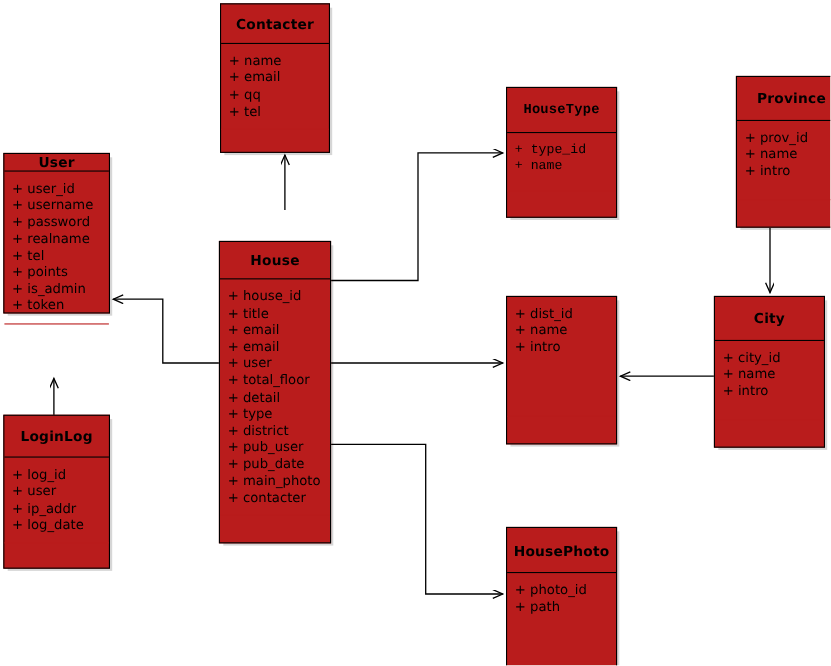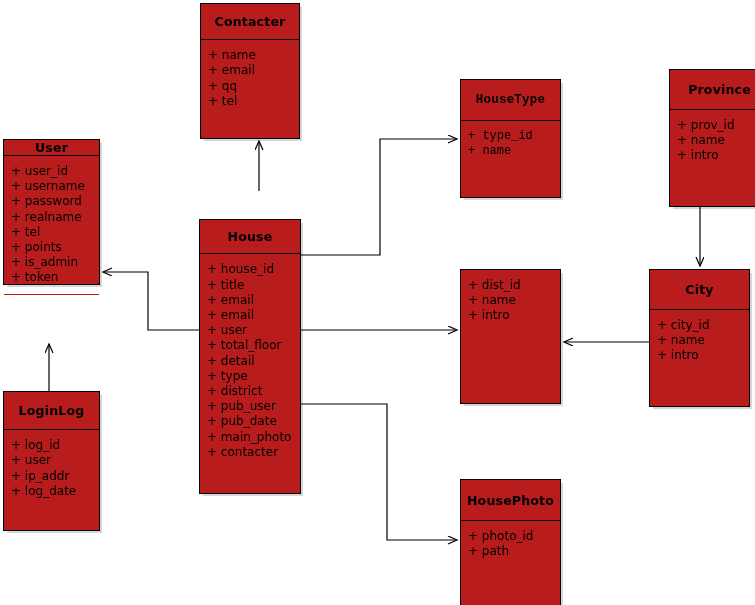--- a/index.html
+++ b/index.html
@@ -114,21 +114,21 @@
         <div class="uml-attr">+ username</div>
         <div class="uml-attr">+ password</div>
         <div class="uml-attr">+ realname</div>
         <div class="uml-attr">+ tel</div>
         <div class="uml-attr">+ points</div>
         <div class="uml-attr">+ is_admin</div>
         <div class="uml-attr">+ token</div>
       </div>
       <div class="uml-ops" style="height: 22px;"></div>
     </div>
-    <div class="uml-class" style="left: 3px; top: 391px; width: 97px; height: 140px;">
+    <div class="uml-class" style="left: 3px; top: 377px; width: 97px; height: 140px;">
       <div class="uml-name" style="height: 39px;">LoginLog</div>
       <div class="uml-attrs">
         <div class="uml-attr">+ log_id</div>
         <div class="uml-attr">+ user</div>
         <div class="uml-attr">+ ip_addr</div>
         <div class="uml-attr">+ log_date</div>
       </div>
       <div class="uml-ops" style="height: 22px;"></div>
     </div>
     <div class="uml-class" style="left: 199px; top: 191px; width: 102px; height: 275px; margin-top: 28px;">

